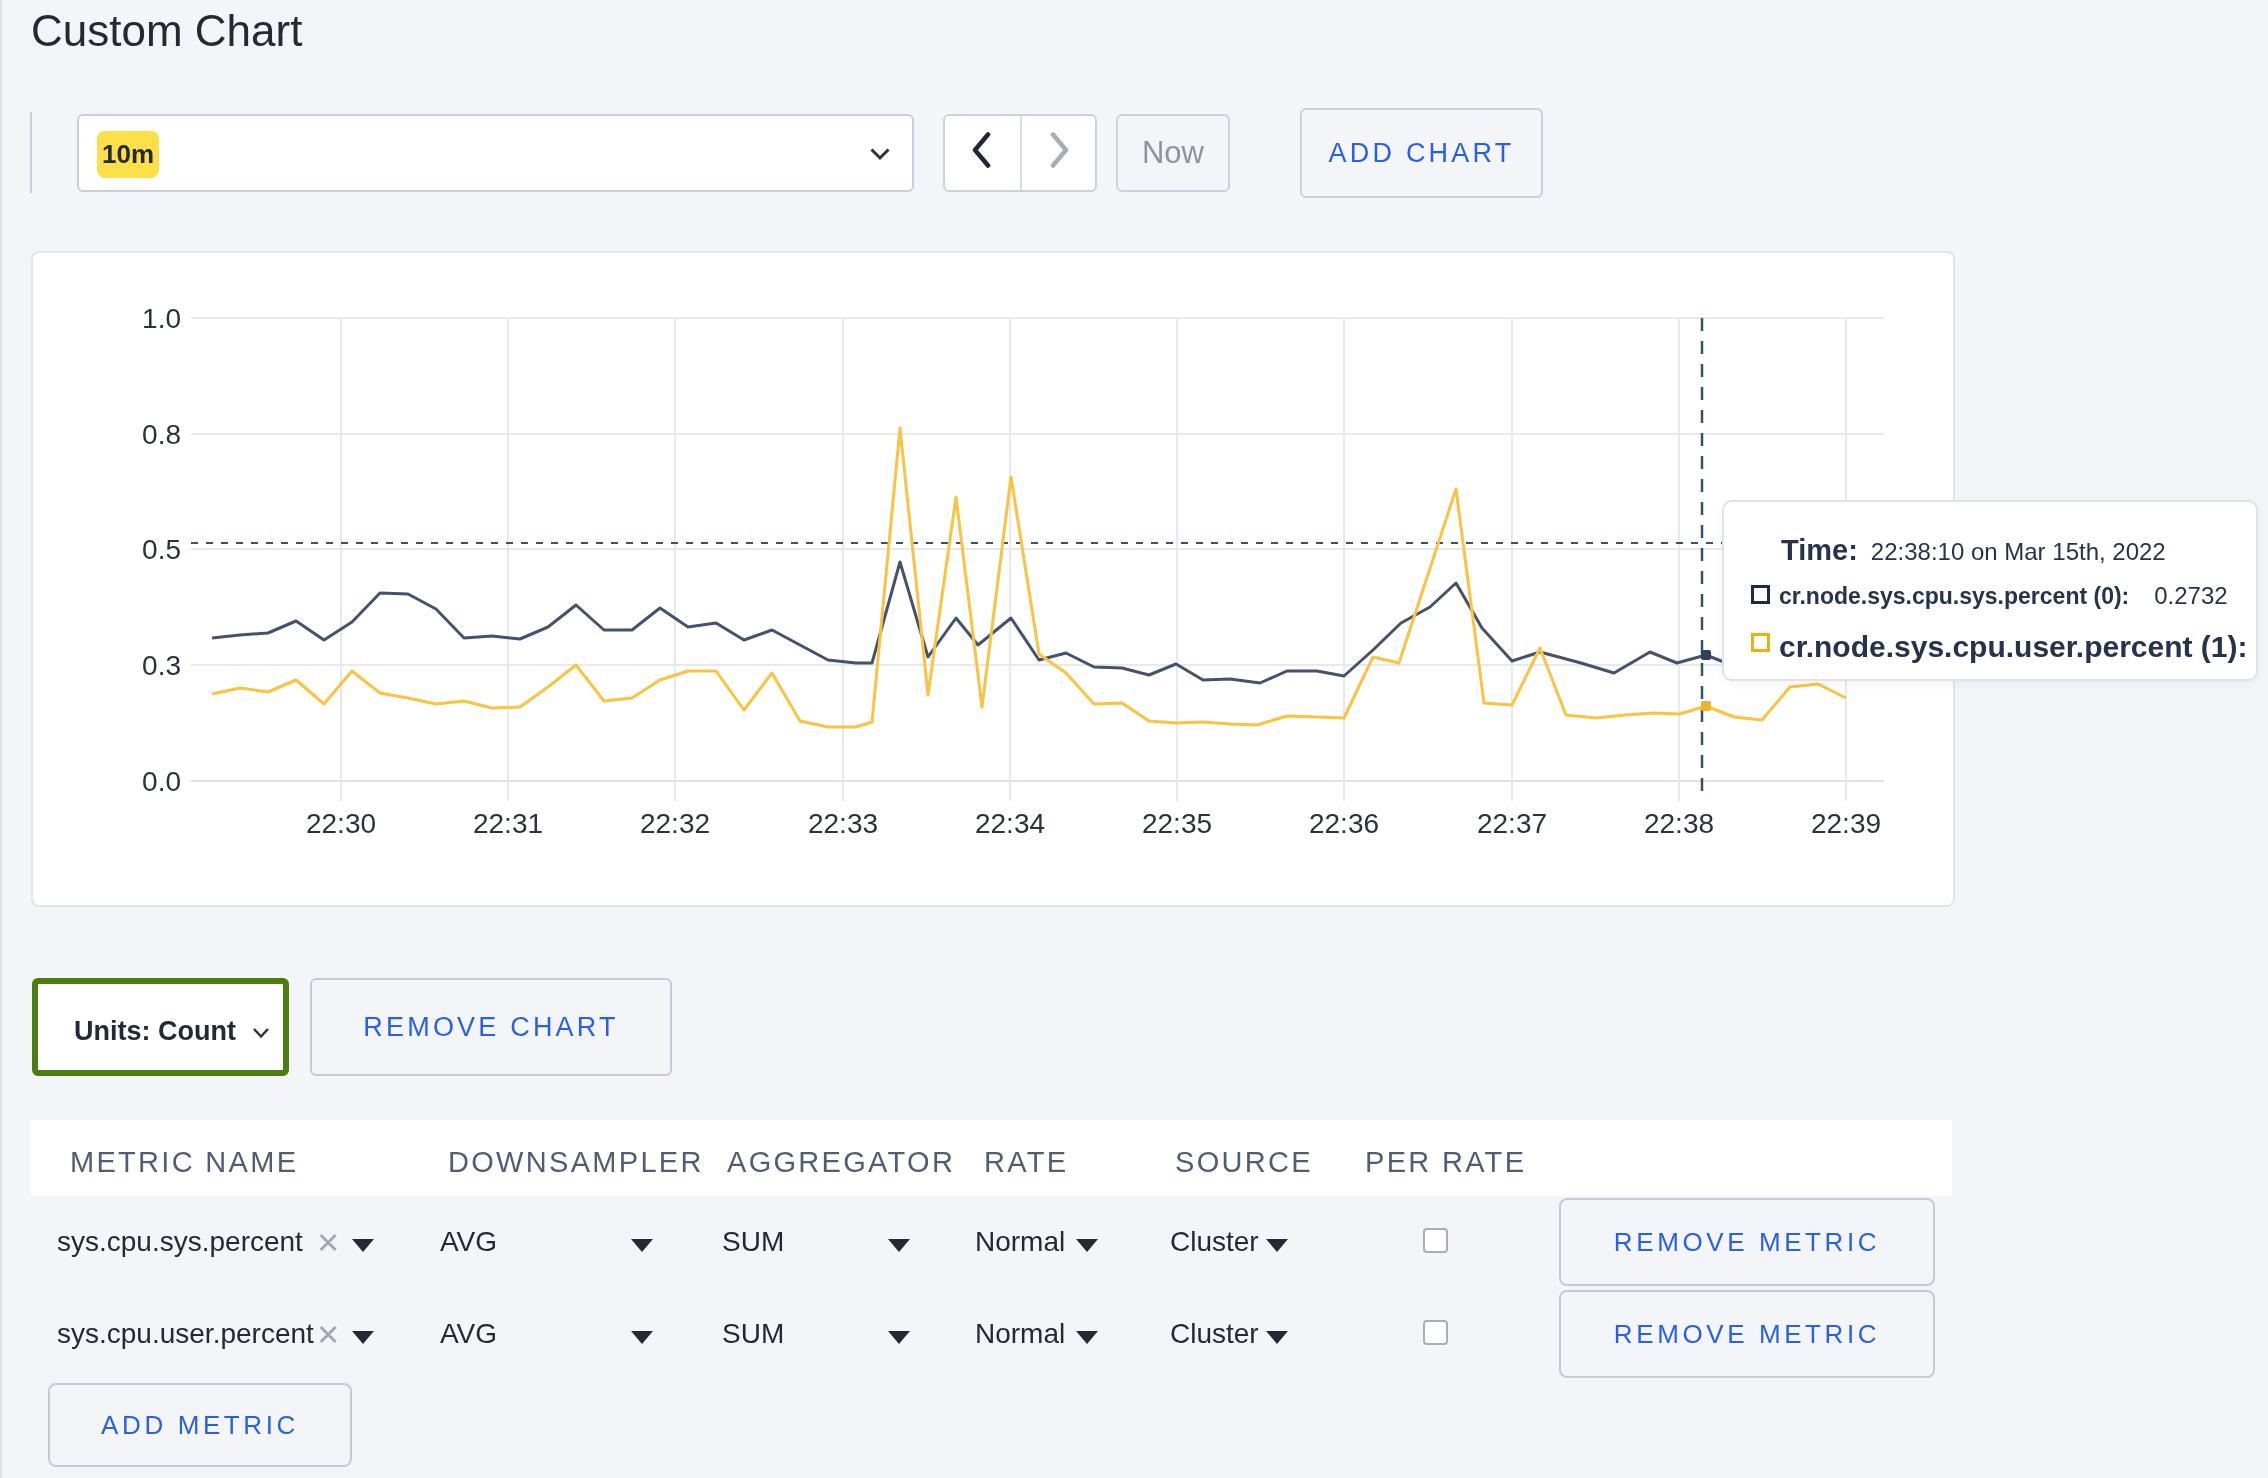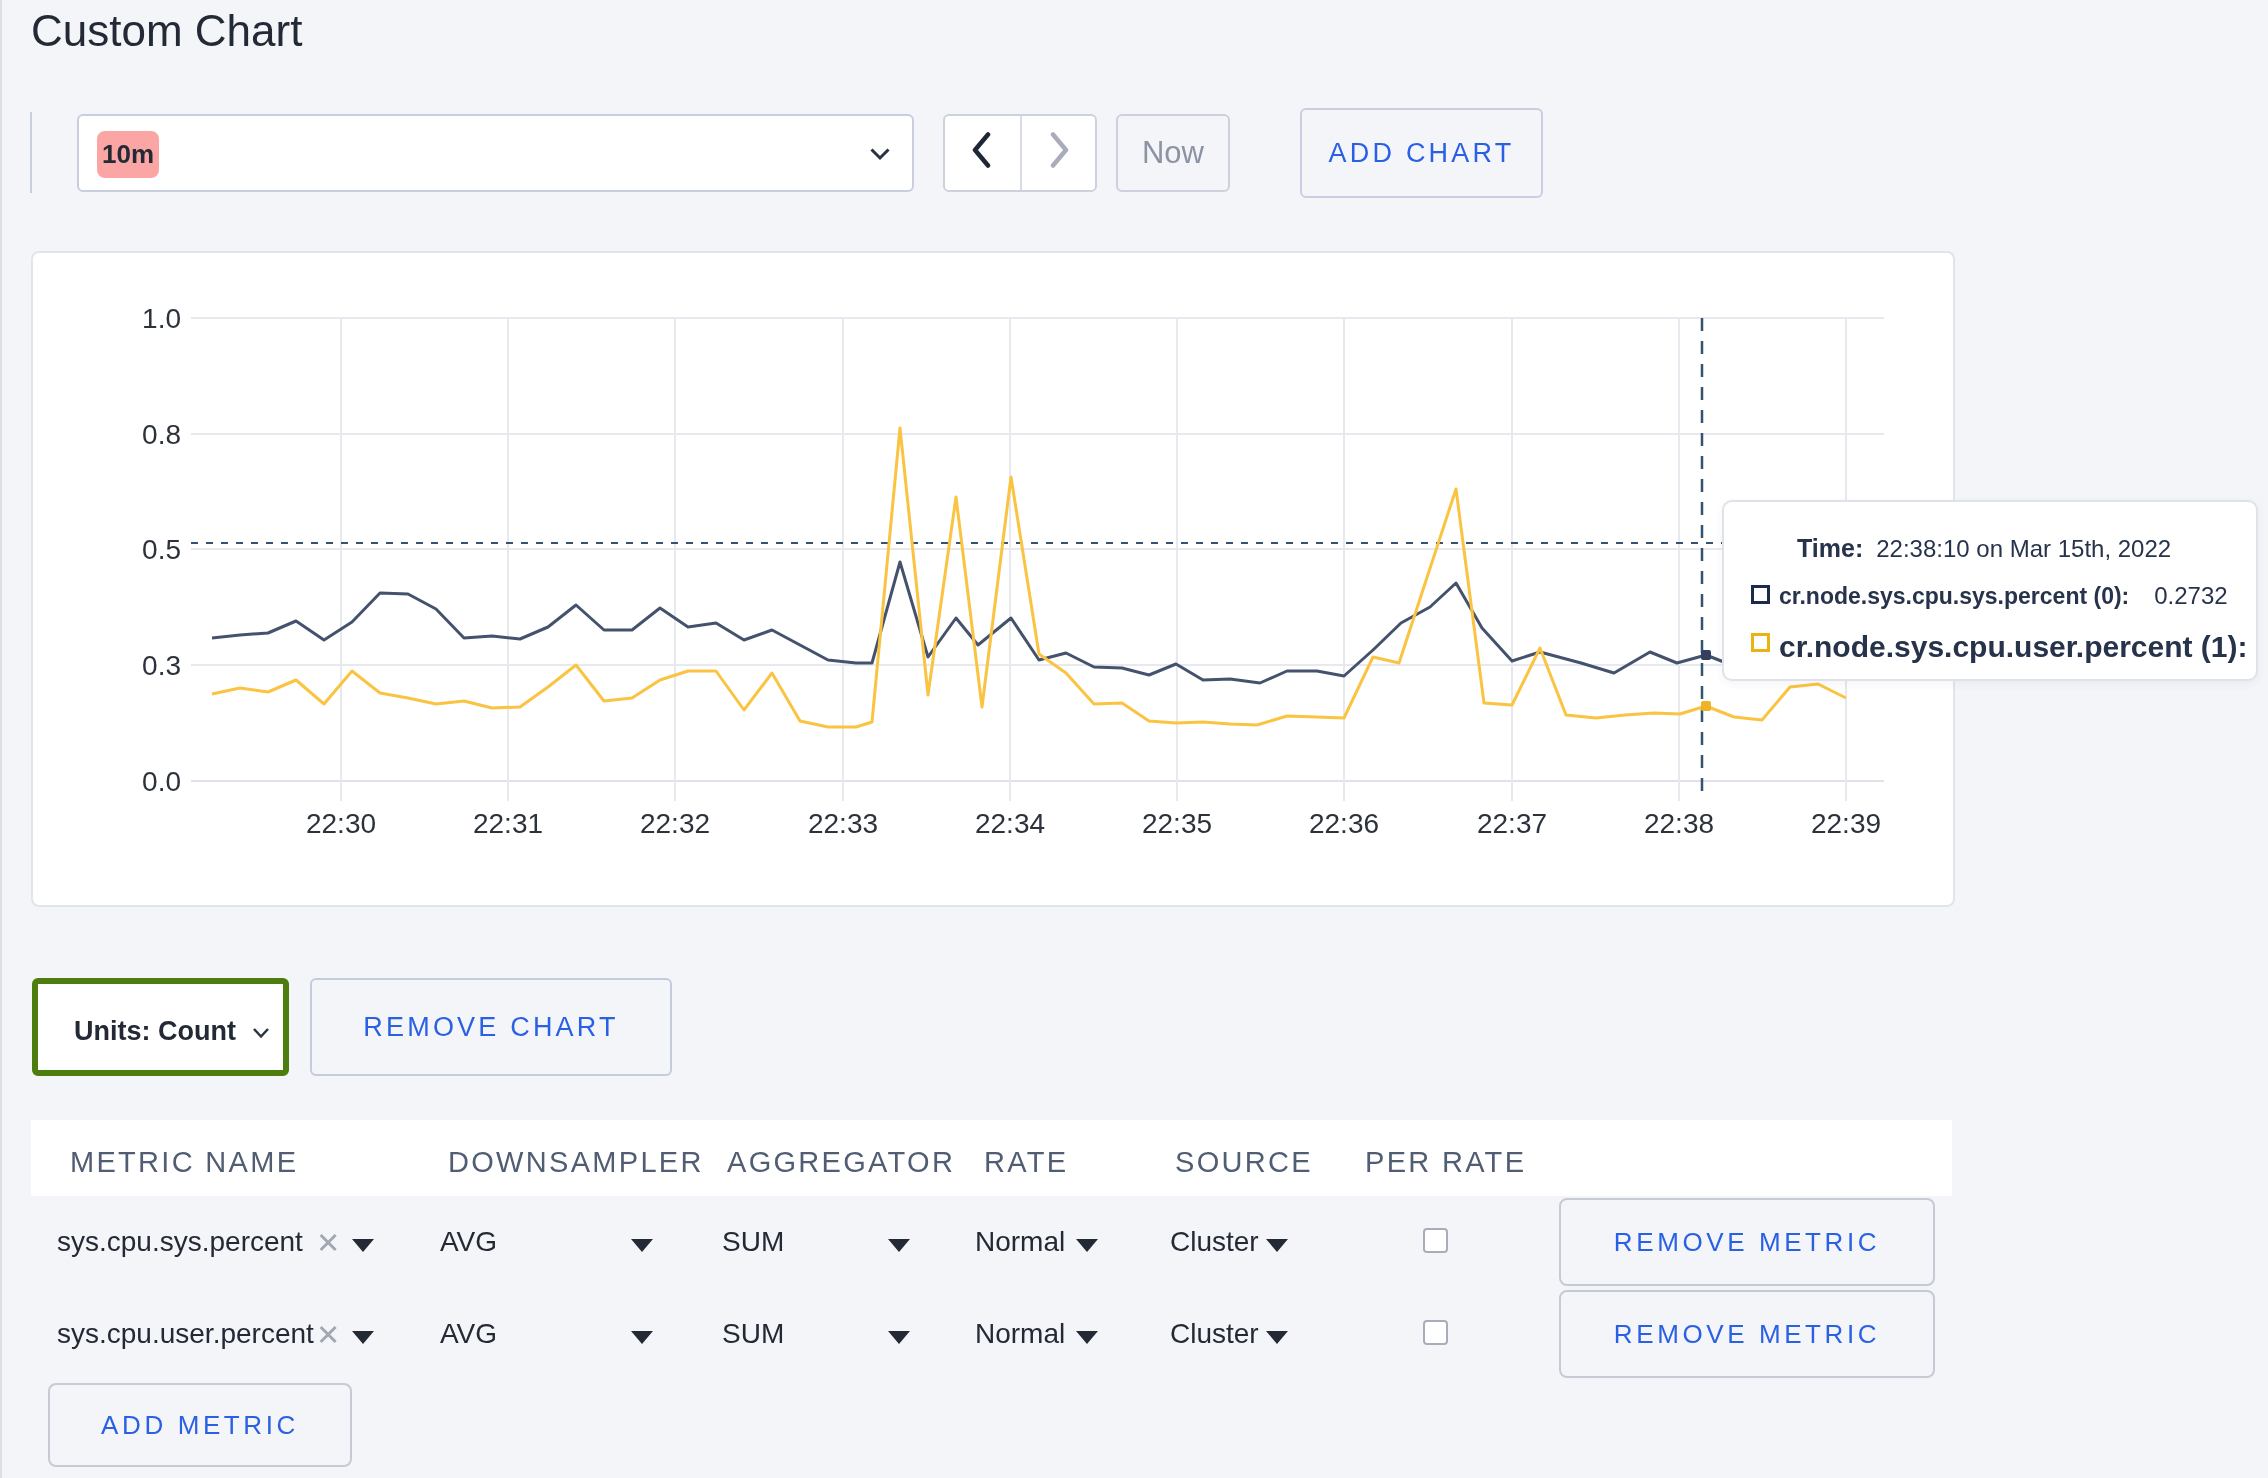--- a/index.html
+++ b/index.html
@@ -10,21 +10,21 @@
 </style>
 </head>
 <body>
 <div class="abs" style="left:0;top:0;width:2px;height:1478px;background:#dcdfe6;"></div>
 
 <div class="abs" style="left:31px;top:6px;font-size:44px;color:#242a35;">Custom Chart</div>
 
 <div class="abs" style="left:30px;top:112px;width:2px;height:81px;background:#c9cedb;"></div>
 
 <div class="abs" style="left:77px;top:114px;width:837px;height:78px;background:#fff;border:2px solid #c9cede;border-radius:6px;">
-  <div class="abs" style="left:18px;top:15px;width:62px;height:47px;background:#fca5a5;border-radius:8px;display:flex;align-items:center;justify-content:center;font-size:26px;font-weight:700;color:#242a35;">10m</div>
+  <div class="abs" style="left:18px;top:15px;width:62px;height:47px;background:#fde047;border-radius:8px;display:flex;align-items:center;justify-content:center;font-size:26px;font-weight:700;color:#242a35;">10m</div>
   <svg class="abs" style="left:790px;top:31px;" width="22" height="14" viewBox="0 0 22 14">
       <polyline points="2.5,2.5 11,11 19.5,2.5" fill="none" stroke="#2a3342" stroke-width="3"></polyline>
     </svg>
 </div>
 
 <div class="abs" style="left:943px;top:114px;width:154px;height:78px;background:#fff;border:2px solid #ccd1dd;border-radius:6px;">
   <div class="abs" style="left:75px;top:0px;width:2px;height:74px;background:#d9dce4;"></div>
   <svg class="abs" style="left:24px;top:16px;" width="26" height="36" viewBox="0 0 26 36">
       <polyline points="19,2.5 6,18 19,33.5" fill="none" stroke="#1f2737" stroke-width="4.5" stroke-linecap="round" stroke-linejoin="round"></polyline>
     </svg>
@@ -84,21 +84,21 @@
   <line x1="1702" y1="318" x2="1702" y2="800" stroke="#35536f" stroke-width="2.5" stroke-dasharray="13 10"></line>
 
   <polyline stroke="#45526d" stroke-width="3" stroke-linejoin="round" points="212,638 240,635 268,633 296,621 324,640 352,622 380,593 408,594 436,609 464,638 492,636 520,639 548,627 576,605 604,630 632,630 660,608 688,627 716,623 744,640 772,630 800,645 828,660 856,663 872,663 900,562 928,657 956,618 978,645 1011,618 1039,660 1066,653 1094,667 1122,668 1149,675 1176,664 1203,680 1230,679 1260,683 1287,671 1317,671 1344,676 1373,650 1401,623 1430,607 1456,583 1482,628 1512,661 1540,652 1581,663 1614,673 1650,652 1677,663 1706,655 1734,666 1762,660 1790,658 1820,663 1850,660"></polyline>
 
   <polyline stroke="#fac342" stroke-width="3" stroke-linejoin="round" points="212,694 240,688 268,692 296,680 324,704 352,671 380,693 408,698 436,704 464,701 492,708 520,707 548,687 576,665 604,701 632,698 660,680 688,671 716,671 744,710 772,673 800,721 828,727 856,727 872,722 900,428 928,695 956,497 982,707 1011,477 1039,654 1066,673 1094,704 1122,703 1149,721 1176,723 1203,722 1230,724 1257,725 1287,716 1317,717 1344,718 1373,657 1399,663 1456,489 1484,703 1512,705 1540,648 1566,715 1596,718 1625,715 1654,713 1680,714 1706,706 1734,717 1762,720 1790,687 1818,684 1846,698"></polyline>
   <rect x="1701" y="650" width="10" height="10" rx="2" fill="#33415e"></rect>
   <rect x="1701" y="701" width="10" height="10" rx="2" fill="#ecb426"></rect>
 </svg>
 
 <div class="abs" style="left:1722px;top:500px;width:536px;height:181px;background:#fff;border:2px solid #dfe2e8;border-radius:10px;box-shadow:0 3px 8px rgba(60,70,90,.06);">
-  <div class="abs" style="left:57px;top:32px;font-size:24px;color:#26334a;white-space:nowrap;"><b style="font-size:25px;margin-left:16px;">Time:</b><span style="margin-left:13px;">22:38:10 on Mar 15th, 2022</span></div>
+  <div class="abs" style="left:57px;top:32px;font-size:24px;color:#26334a;white-space:nowrap;"><b style="font-size:29px;">Time:</b><span style="margin-left:13px;">22:38:10 on Mar 15th, 2022</span></div>
   <div class="abs" style="left:27px;top:83px;width:19px;height:19px;border:3px solid #1b2b4a;"></div>
   <div class="abs" style="left:55px;top:80px;font-size:24px;color:#26334a;white-space:nowrap;"><b style="font-size:23px;">cr.node.sys.cpu.sys.percent (0):</b><span style="margin-left:25px;">0.2732</span></div>
   <div class="abs" style="left:27px;top:131px;width:19px;height:19px;border:3px solid #eab213;"></div>
   <div class="abs" style="left:55px;top:128px;font-size:24px;color:#26334a;white-space:nowrap;"><b style="font-size:30px;">cr.node.sys.cpu.user.percent (1):</b><span style="margin-left:25px;">0.1601</span></div>
 </div>
 
 <div class="abs" style="left:32px;top:978px;width:257px;height:98px;background:#fff;border:6px solid #4d7c0f;border-radius:6px;">
   <span class="abs" style="left:36px;top:32px;font-size:27px;font-weight:700;color:#242a35;white-space:nowrap;">Units: Count</span>
   <svg class="abs" style="left:214px;top:43px;" width="18" height="12" viewBox="0 0 18 12">
       <polyline points="2,2 9,9.5 16,2" fill="none" stroke="#2a3342" stroke-width="2.5"></polyline>

